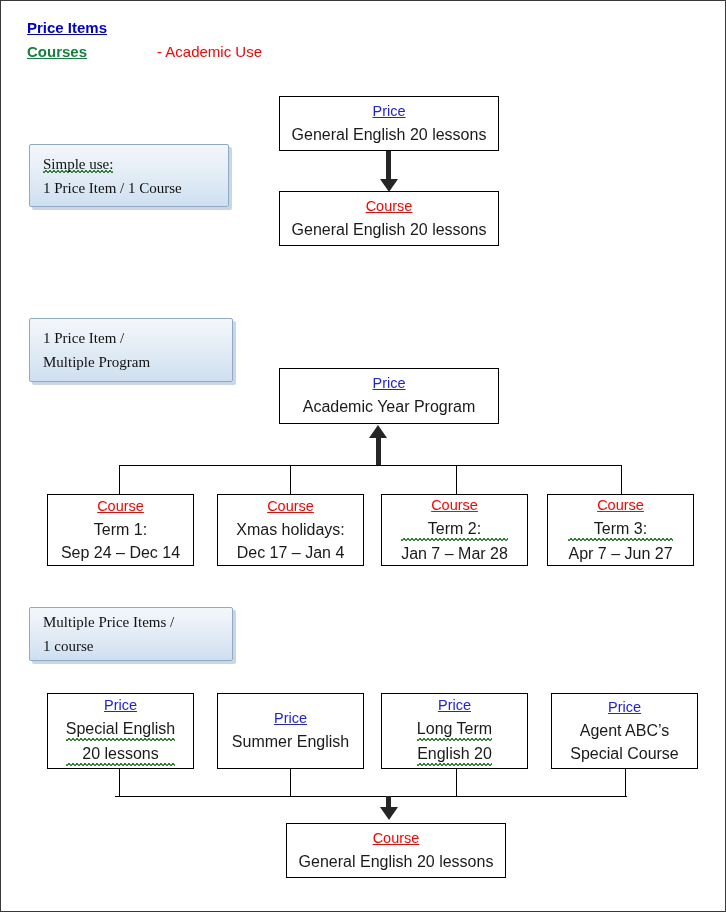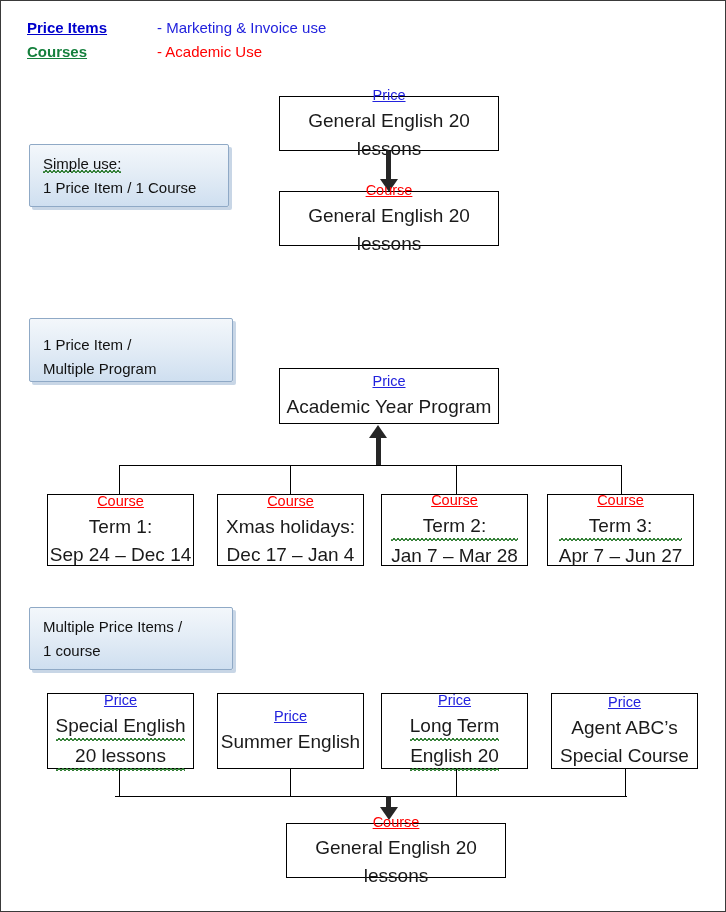--- a/index.html
+++ b/index.html
@@ -52,21 +52,21 @@
     line-height: 1.45;
   }
   .node .kind {
     font-size: 14.5px;
     text-decoration: underline;
     margin-bottom: 1px;
   }
   .node .kind.price  { color: #2222dd; }
   .node .kind.course { color: #ff0000; }
   .node .body {
-    font-size: 19px;
+    font-size: 16px;
     color: #1a1a1a;
   }
   .node .body .ln { display: block; }
   
   .sq {
     background-image:
       radial-gradient(circle at 1px 2.3px, #2f7d32 0.9px, rgba(0,0,0,0) 1.1px),
       radial-gradient(circle at 3px 0.8px, #2f7d32 0.9px, rgba(0,0,0,0) 1.1px);
     background-size: 4px 4px;
     background-repeat: repeat-x;
@@ -85,20 +85,21 @@
     display: flex;
     flex-direction: column;
     justify-content: center;
     padding-left: 13px;
     line-height: 1.6;
   }
   .callout .ln {
     display: block;
     font-size: 15px;
     color: #111111;
+    font-family: Liberation Serif, serif;
   }
 
   
   .ln-v, .ln-h {
     position: absolute;
     background: #000000;
   }
   .ln-v { width: 1px; }
   .ln-h { height: 1px; }
 
@@ -116,21 +117,20 @@
     background: #262626;
   }
 </style>
 </head>
 <body>
 
 <div id="page">
 
   <div class="legend-row" style="left:26px; top:18px;">
     <span class="legend-term price">Price Items</span>
-    <span class="legend-desc price">- Marketing &amp; Invoice use</span>
   </div>
   <div class="legend-row" style="left:26px; top:42px;">
     <span class="legend-term course">Courses</span>
     <span class="legend-desc course">- Academic Use</span>
   </div>
 
   <div class="callout" style="left:28px; top:143px; width:200px; height:63px;">
     <span class="ln"><span class="sq">Simple use:</span></span>
     <span class="ln">1 Price Item / 1 Course</span>
   </div>
@@ -141,21 +141,21 @@
   </div>
 
   <div class="arrow-stem" style="left:385px; top:150px; height:32px;"></div>
   <div class="arrow-down" style="left:378.5px; top:178px;"></div>
 
   <div class="node" style="left:278px; top:190px; width:220px; height:55px;">
     <span class="kind course">Course</span>
     <span class="body">General English 20 lessons</span>
   </div>
 
-  <div class="callout" style="left:28px; top:317px; width:204px; height:64px;justify-content:flex-end;">
+  <div class="callout" style="left:28px; top:317px; width:204px; height:64px;">
     <span class="ln">1 Price Item /</span>
     <span class="ln">Multiple Program</span>
   </div>
 
   <div class="node" style="left:278px; top:367px; width:220px; height:56px;">
     <span class="kind price">Price</span>
     <span class="body">Academic Year Program</span>
   </div>
 
   <div class="arrow-stem" style="left:374.5px; top:436px; height:28px;"></div>
@@ -192,21 +192,21 @@
   </div>
 
   <div class="node" style="left:546px; top:493px; width:147px; height:72px;">
     <span class="kind course">Course</span>
     <span class="body">
       <span class="ln sq">Term 3:</span>
       <span class="ln">Apr 7 – Jun 27</span>
     </span>
   </div>
 
-  <div class="callout" style="left:28px; top:606px; width:204px; height:63px;">
+  <div class="callout" style="left:28px; top:606px; width:204px; height:54px;">
     <span class="ln">Multiple Price Items /</span>
     <span class="ln">1 course</span>
   </div>
 
   <div class="node" style="left:46px; top:692px; width:147px; height:76px;">
     <span class="kind price">Price</span>
     <span class="body">
       <span class="ln sq">Special English</span>
       <span class="ln sq">20 lessons</span>
     </span>

